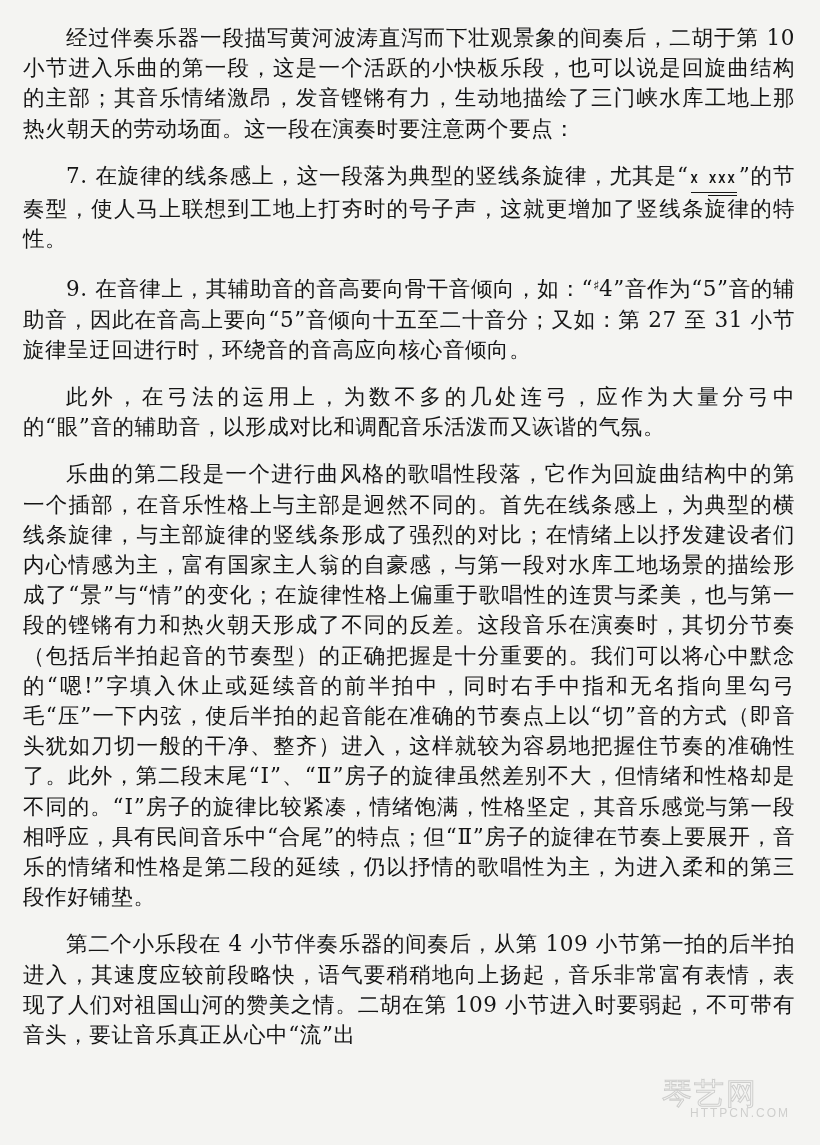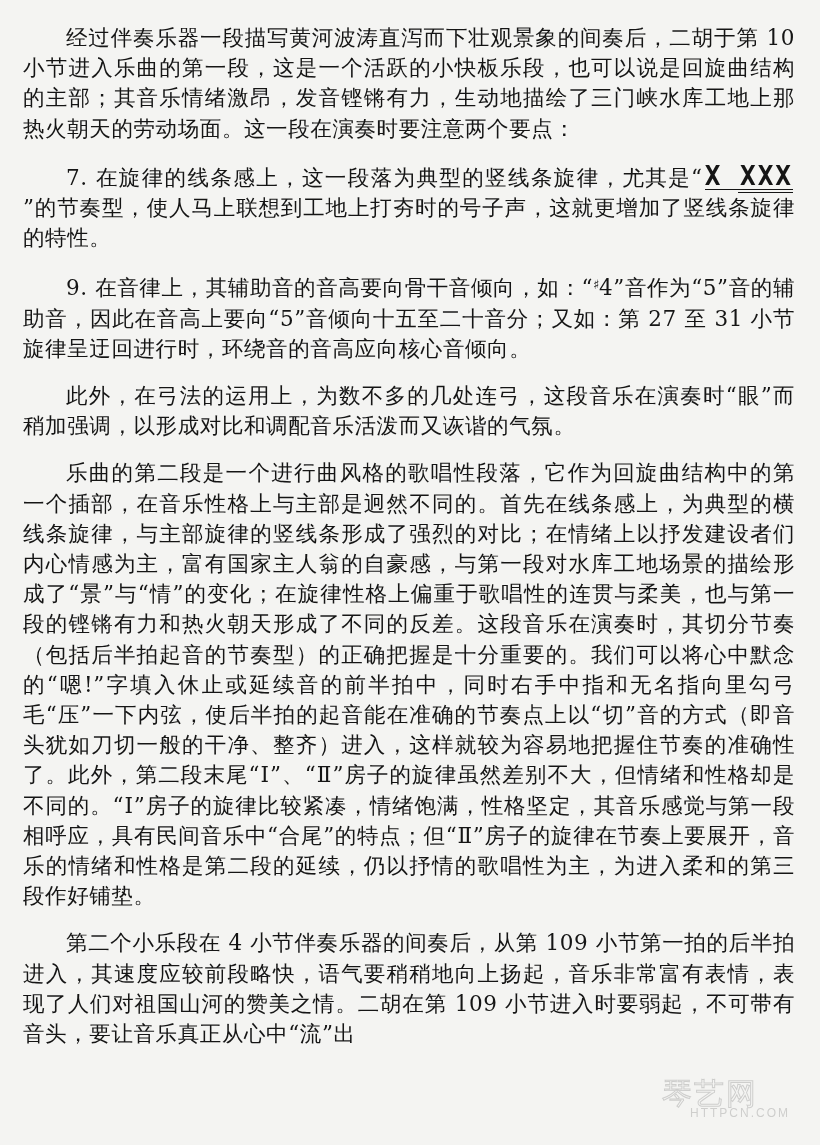--- a/index.html
+++ b/index.html
@@ -15,21 +15,21 @@
     line-height: 30.2px;
     color: #151515;
     text-align: justify;
     letter-spacing: 0.6px;
   }
   .page p { margin: 17px; text-indent: 2em; }
   .page p.gap { margin-top: 3px; }
   .page p.gap2 { margin-top: 10px; }
   .rhythm {
     font-family: "DejaVu Sans Mono", "Liberation Mono", monospace;
-    font-weight: bold; font-size: 26px;
+    font-weight: bold; font-size: 12px;
     display: inline-block; position: relative;
     letter-spacing: 2px; padding: 0 2px;
     text-indent: 0;
   }
   .rhythm .ul1 { position: absolute; left: 2px; right: 2px; bottom: 1px; height: 1.5px; background: #151515; }
   .rhythm .ul2 { position: absolute; left: 38%; right: 2px; bottom: -2px; height: 1.5px; background: #151515; }
   .sharp { font-size: 13px; vertical-align: 6px; margin-right: -1px; }
   .watermark {
     position: absolute; left: 662px; top: 1072px; width: 150px; height: 46px;
     opacity: 0.35; pointer-events: none;
@@ -47,21 +47,21 @@
 </head>
 <body>
 
 <div class="page">
   <p>经过伴奏乐器一段描写黄河波涛直泻而下壮观景象的间奏后，二胡于第 10 小节进入乐曲的第一段，这是一个活跃的小快板乐段，也可以说是回旋曲结构的主部；其音乐情绪激昂，发音铿锵有力，生动地描绘了三门峡水库工地上那热火朝天的劳动场面。这一段在演奏时要注意两个要点：</p>
 
   <p><span>7. 在旋律的线条感上，这一段落为典型的竖线条旋律，尤其是“</span><span class="rhythm"><span>X XXX</span><span class="ul1"></span><span class="ul2"></span></span><span>”的节奏型，使人马上联想到工地上打夯时的号子声，这就更增加了竖线条旋律的特性。</span></p>
 
   <p><span>9. 在音律上，其辅助音的音高要向骨干音倾向，如：“</span><span class="sharp">♯</span><span>4</span><span>”音作为“5”音的辅助音，因此在音高上要向“5”音倾向十五至二十音分；又如：第 27 至 31 小节旋律呈迂回进行时，环绕音的音高应向核心音倾向。</span></p>
 
-  <p class="gap">此外，在弓法的运用上，为数不多的几处连弓，这段音乐在演奏时“眼”而稍加强调，以形成对比和调配音乐活泼而又诙谐的气氛。</p>
+  <p class="gap">此外，在弓法的运用上，为数不多的几处连弓，应作为大量分弓中的“眼”音的辅助音，以形成对比和调配音乐活泼而又诙谐的气氛。</p>
   <p>乐曲的第二段是一个进行曲风格的歌唱性段落，它作为回旋曲结构中的第一个插部，在音乐性格上与主部是迥然不同的。首先在线条感上，为典型的横线条旋律，与主部旋律的竖线条形成了强烈的对比；在情绪上以抒发建设者们内心情感为主，富有国家主人翁的自豪感，与第一段对水库工地场景的描绘形成了“景”与“情”的变化；在旋律性格上偏重于歌唱性的连贯与柔美，也与第一段的铿锵有力和热火朝天形成了不同的反差。这段音乐在演奏时，其切分节奏（包括后半拍起音的节奏型）的正确把握是十分重要的。我们可以将心中默念的“嗯!”字填入休止或延续音的前半拍中，同时右手中指和无名指向里勾弓毛“压”一下内弦，使后半拍的起音能在准确的节奏点上以“切”音的方式（即音头犹如刀切一般的干净、整齐）进入，这样就较为容易地把握住节奏的准确性了。此外，第二段末尾“Ⅰ”、“Ⅱ”房子的旋律虽然差别不大，但情绪和性格却是不同的。“Ⅰ”房子的旋律比较紧凑，情绪饱满，性格坚定，其音乐感觉与第一段相呼应，具有民间音乐中“合尾”的特点；但“Ⅱ”房子的旋律在节奏上要展开，音乐的情绪和性格是第二段的延续，仍以抒情的歌唱性为主，为进入柔和的第三段作好铺垫。</p>
   <p class="gap2">第二个小乐段在 4 小节伴奏乐器的间奏后，从第 109 小节第一拍的后半拍进入，其速度应较前段略快，语气要稍稍地向上扬起，音乐非常富有表情，表现了人们对祖国山河的赞美之情。二胡在第 109 小节进入时要弱起，不可带有音头，要让音乐真正从心中“流”出</p>
 </div>
 
 <div class="watermark">
   <div class="wm-text">琴艺网</div>
   <div class="wm-url">HTTPCN.COM</div>
 </div>
 
 </body></html>

